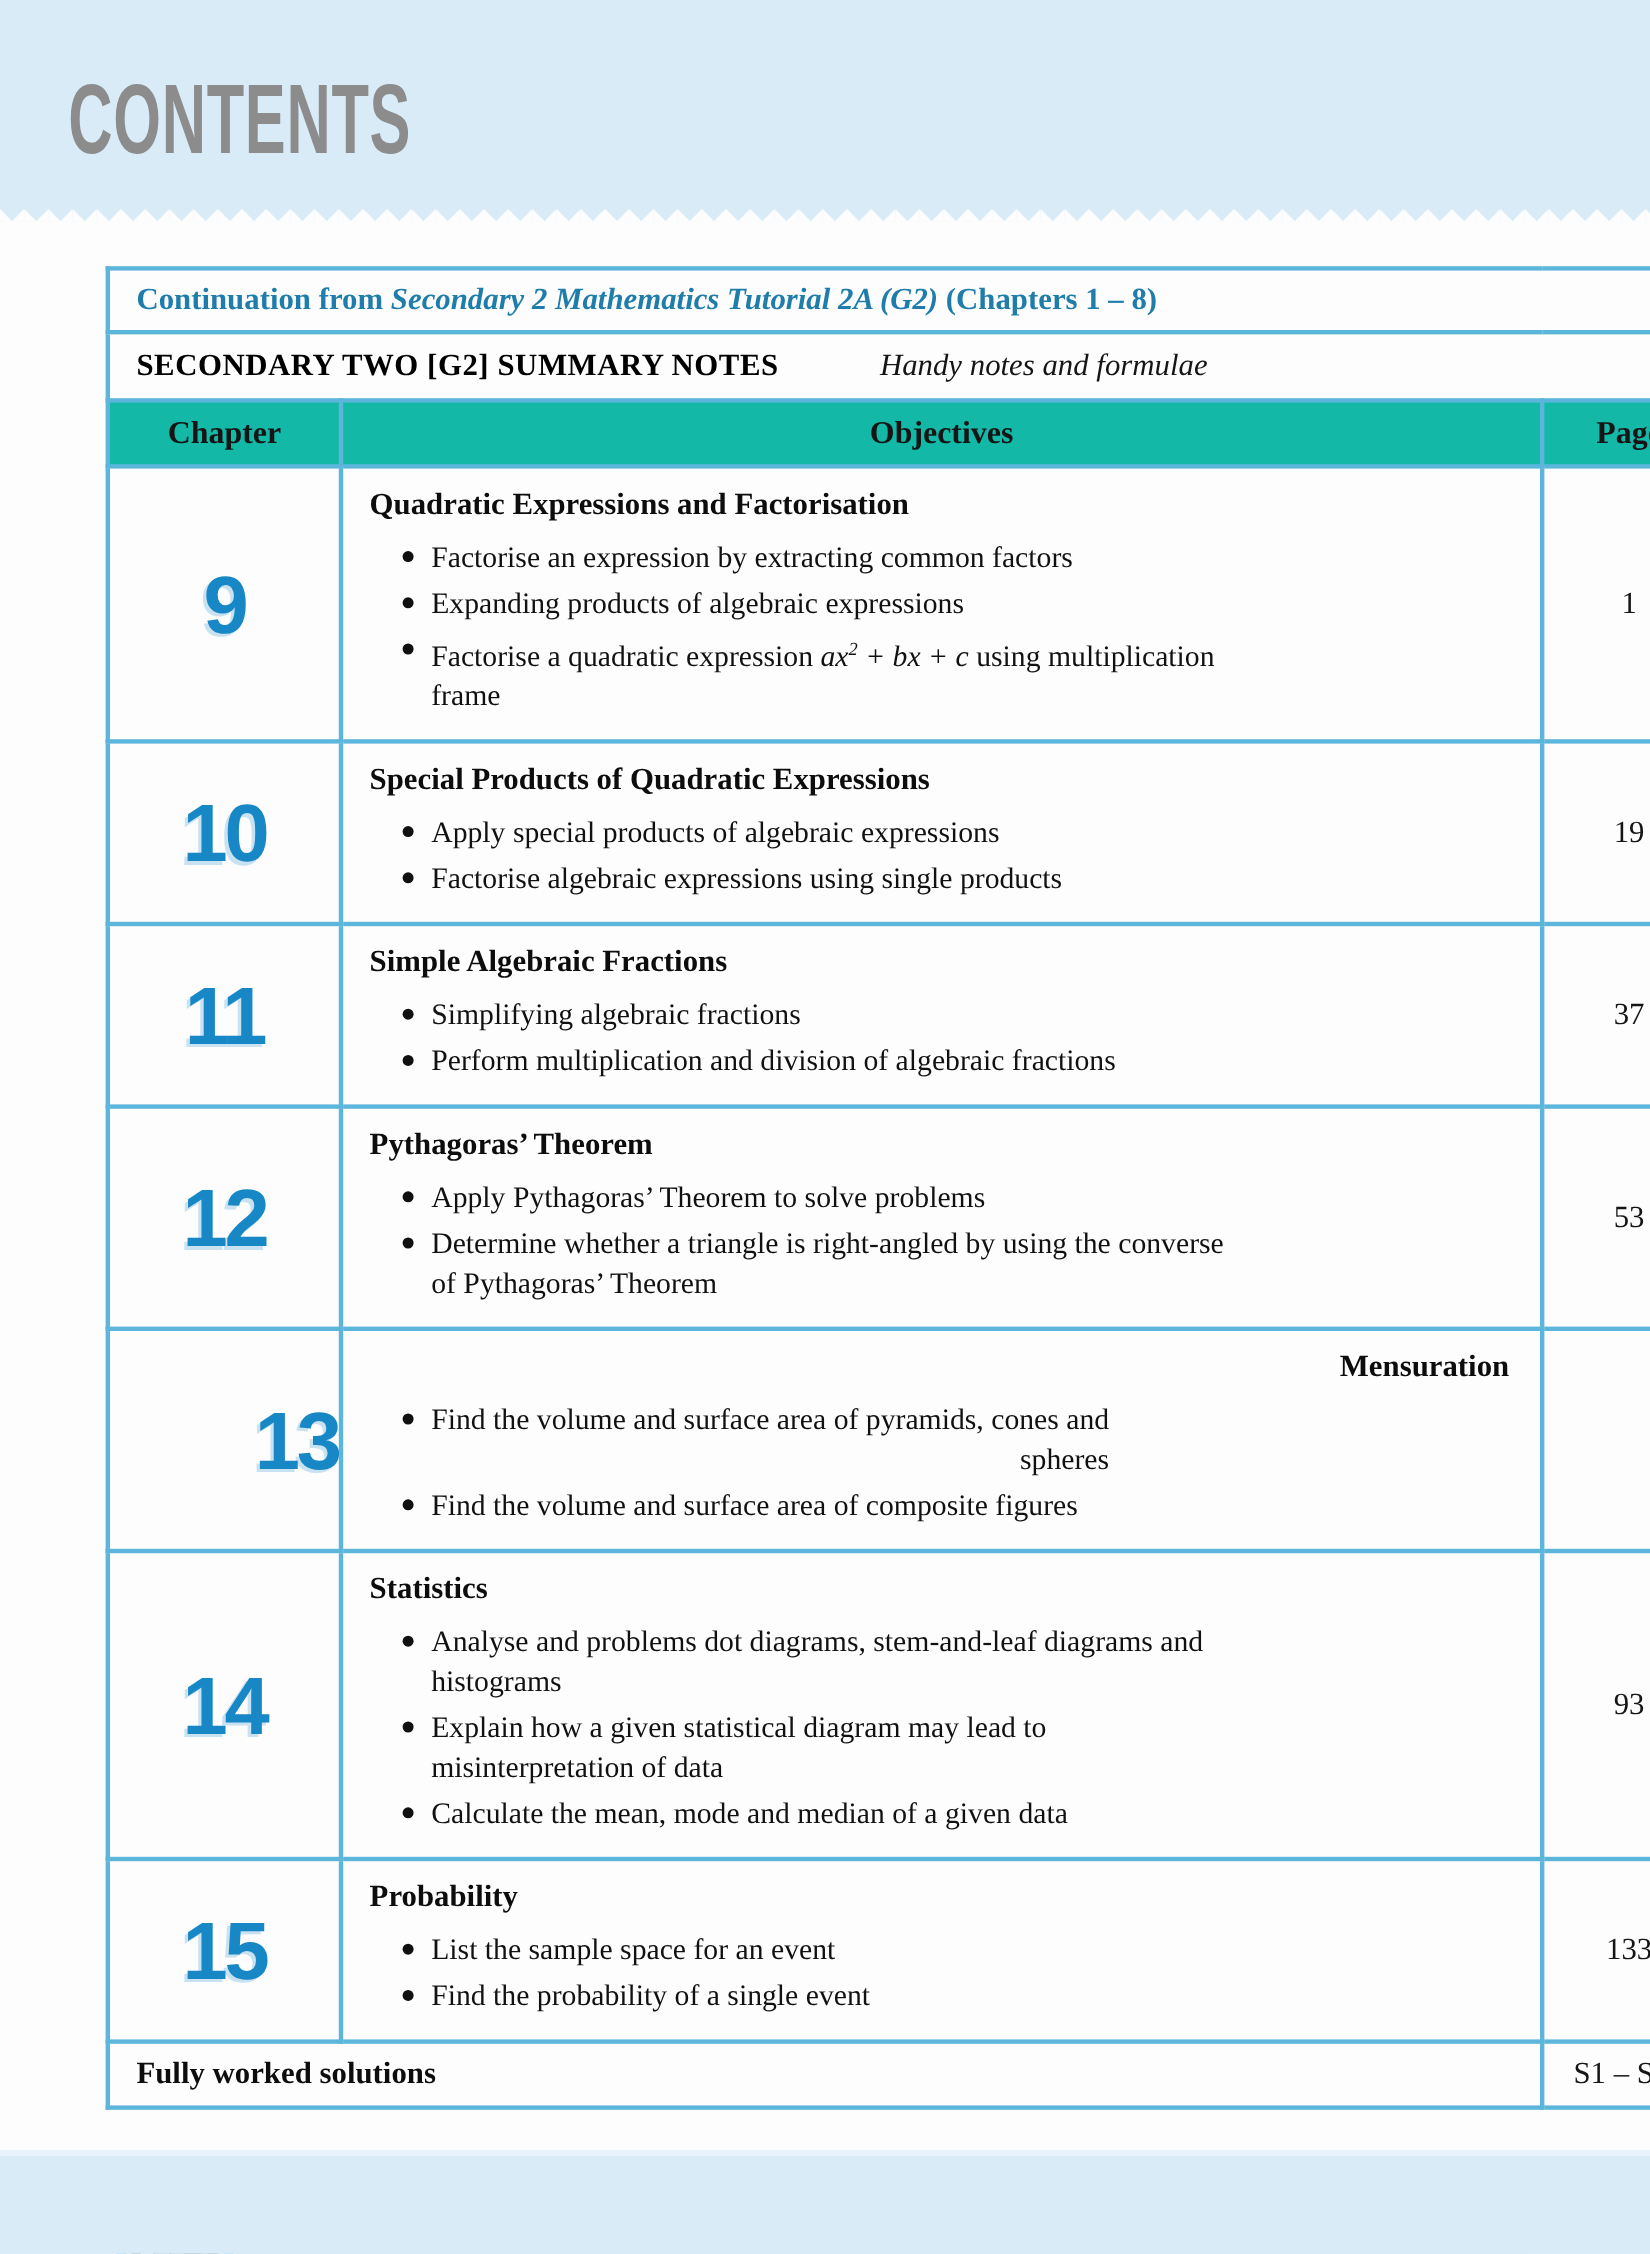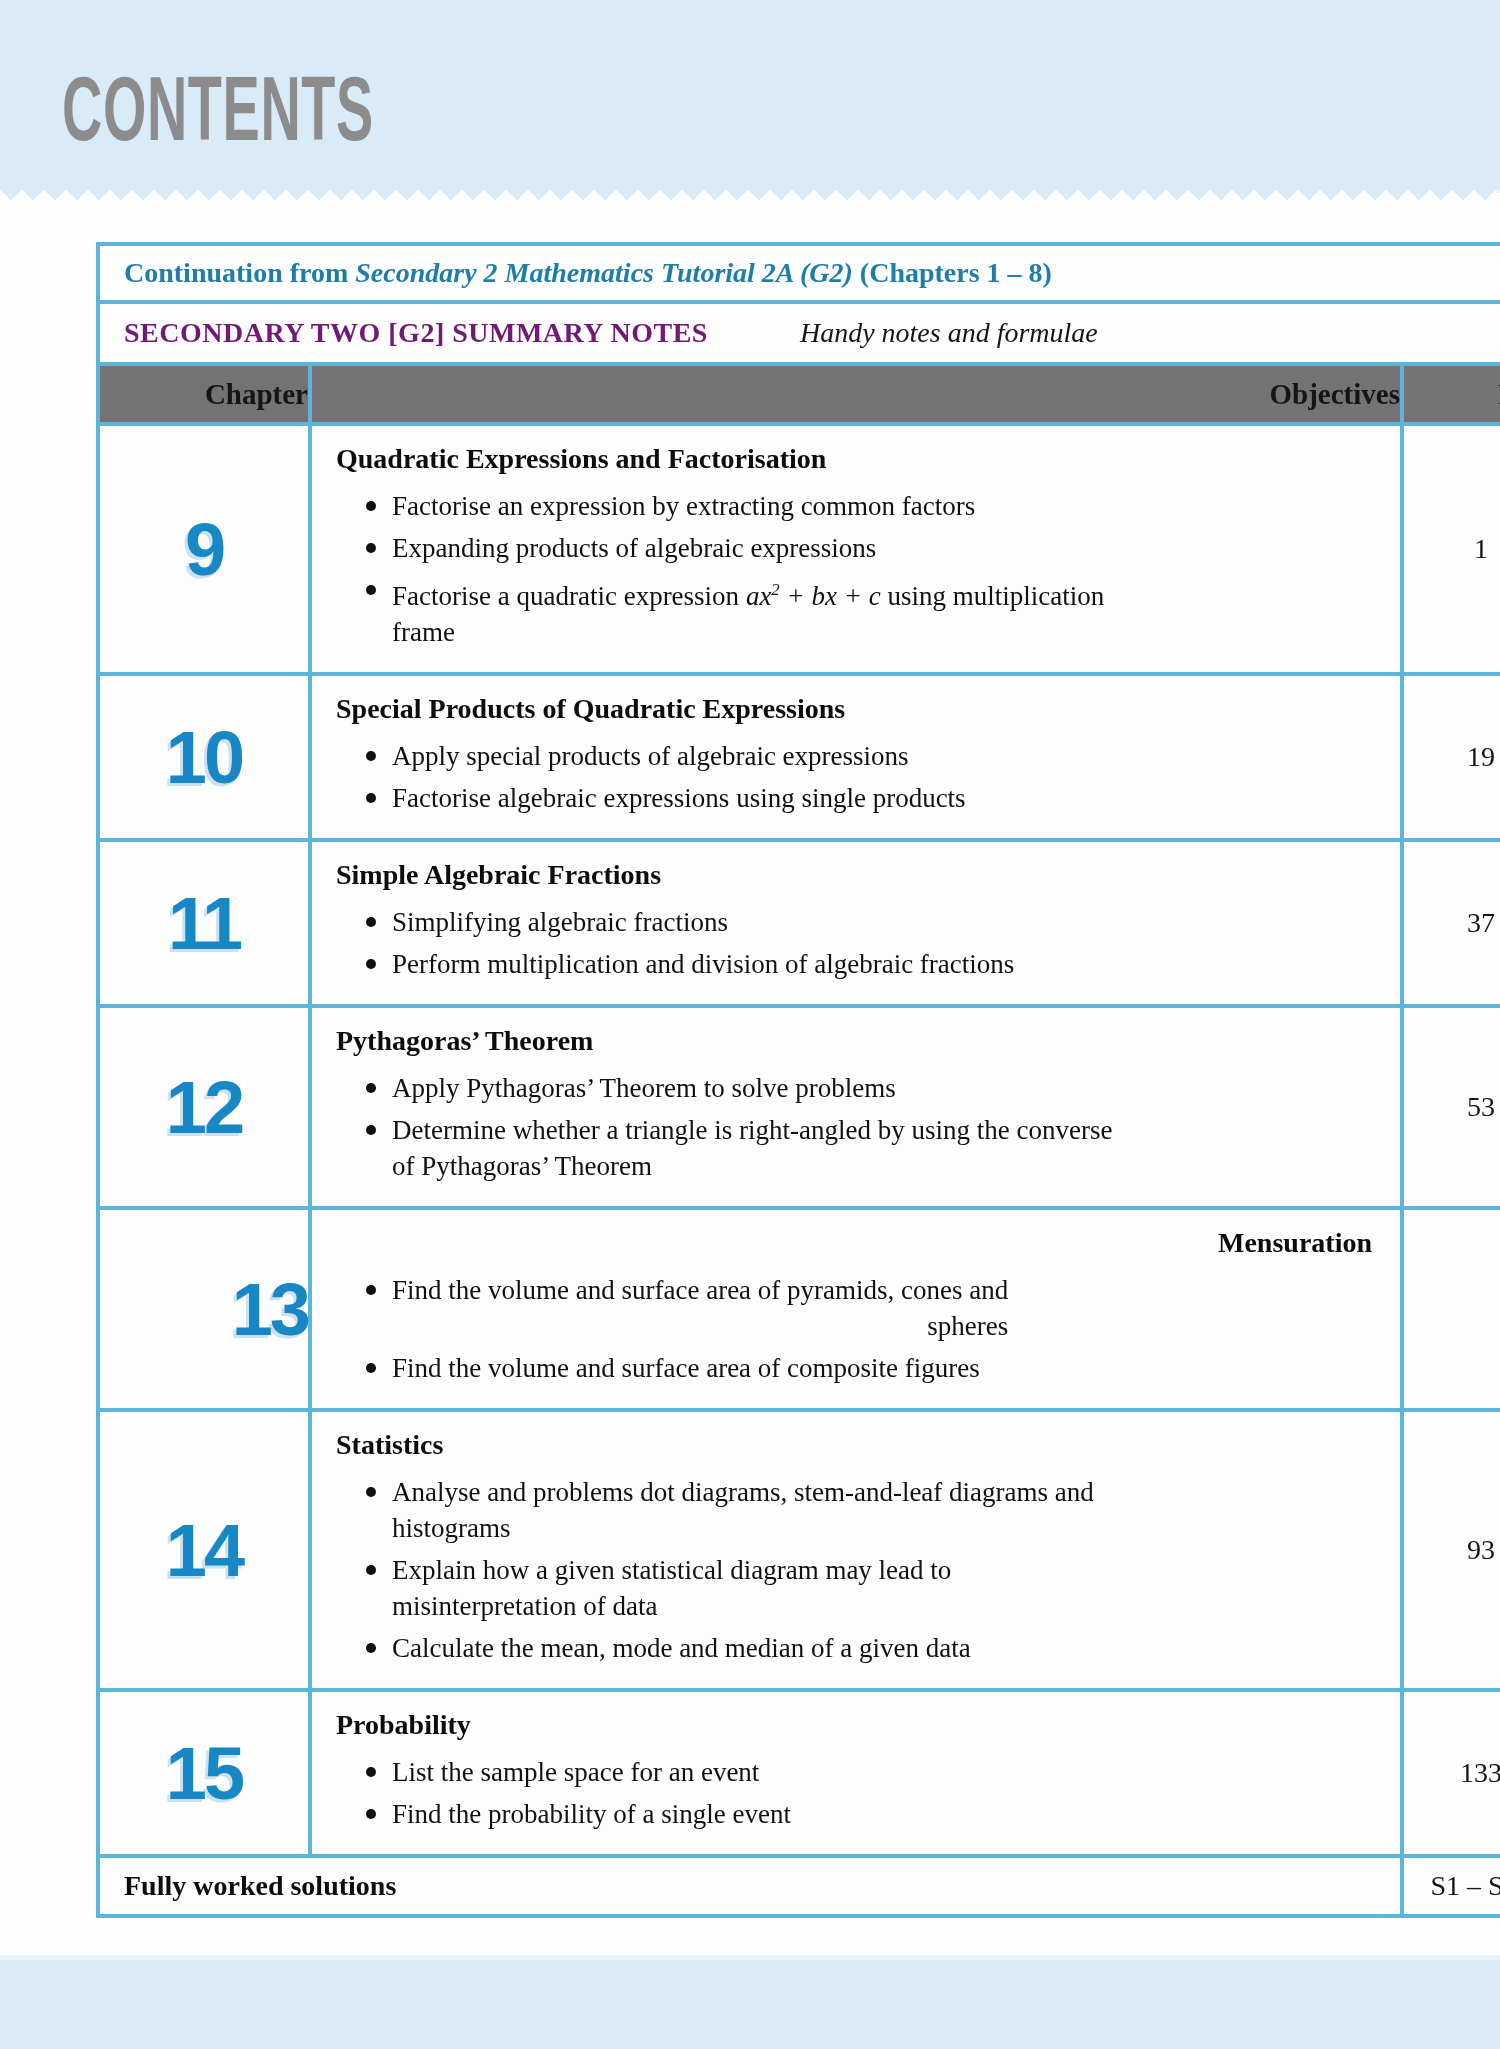--- a/index.html
+++ b/index.html
@@ -57,27 +57,27 @@
   }
   col.c-chapter { width: 212px; }
   col.c-page    { width: 158px; }
 
   .r-cont td { height: 58px; padding-left: 24px; }
   .cont-text { font-size: 28px; font-weight: bold; color: #1f7dab; }
   .cont-text i { font-weight: bold; }
 
   .r-sum td { height: 62px; padding-left: 24px; }
   .sum-inner { display: flex; align-items: baseline; }
-  .sum-label { font-size: 28px; font-weight: bold; color: #701a75; letter-spacing: 0.5px; }
+  .sum-label { font-size: 28px; font-weight: bold; color: #000000; letter-spacing: 0.5px; }
   .sum-note  { font-size: 28px; font-style: italic; color: #151515; margin-left: 92px; }
 
   .r-head td {
     height: 60px;
-    background: #737373;
-    text-align: right;
+    background: #14b8a6;
+    text-align: center;
     font-size: 29px;
     font-weight: bold;
     color: #151515;
   }
 
   .chapter-num {
     text-align: center;
     font-family: "Liberation Sans", sans-serif;
     font-weight: 700;
     font-size: 74px;

